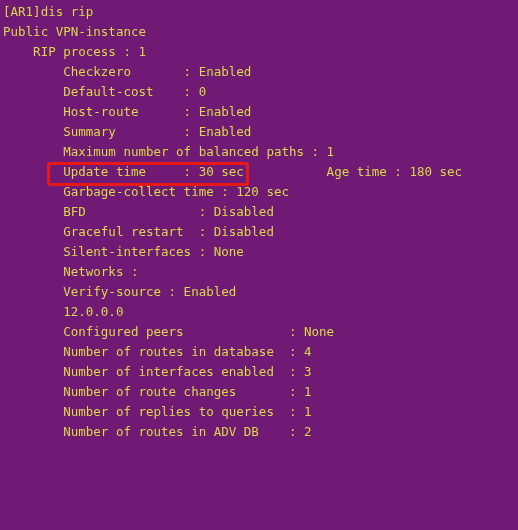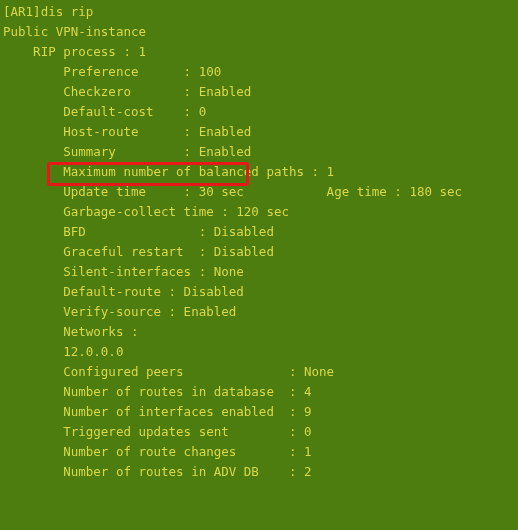--- a/index.html
+++ b/index.html
@@ -40,42 +40,40 @@
     position: absolute;
     border: 3px solid #e81818;
     border-radius: 3px;
     box-sizing: border-box;
     pointer-events: none;
   }
 </style>
 </head>
 <body>
 
-<div id="terminal" style="background: #4d7c0f; color: rgb(217, 217, 74);">
+<div id="terminal" style="background: #701a75; color: rgb(217, 217, 74);">
   <div id="lines">
       <div class="line">[AR1]dis rip</div>
       <div class="line">Public VPN-instance</div>
       <div class="line">    RIP process : 1</div>
-      <div class="line">        Preference      : 100</div>
       <div class="line">        Checkzero       : Enabled</div>
       <div class="line">        Default-cost    : 0</div>
       <div class="line">        Host-route      : Enabled</div>
       <div class="line">        Summary         : Enabled</div>
       <div class="line">        Maximum number of balanced paths : 1</div>
       <div class="line">        Update time     : 30 sec           Age time : 180 sec</div>
       <div class="line">        Garbage-collect time : 120 sec</div>
       <div class="line">        BFD               : Disabled</div>
       <div class="line">        Graceful restart  : Disabled</div>
       <div class="line">        Silent-interfaces : None</div>
-      <div class="line">        Default-route : Disabled</div>
+      <div class="line">        Networks :</div>
       <div class="line">        Verify-source : Enabled</div>
-      <div class="line">        Networks :</div>
       <div class="line">        12.0.0.0</div>
       <div class="line">        Configured peers              : None</div>
       <div class="line">        Number of routes in database  : 4</div>
-      <div class="line">        Number of interfaces enabled  : 9</div>
-      <div class="line">        Triggered updates sent        : 0</div>
+      <div class="line">        Number of interfaces enabled  : 3</div>
       <div class="line">        Number of route changes       : 1</div>
+      <div class="line">        Number of replies to queries  : 1</div>
       <div class="line">        Number of routes in ADV DB    : 2</div>
       <div class="line blank"> </div>
     </div>
   <div id="annotation-box" style="left: 47px; top: 162px; width: 202px; height: 24px; border-color: rgb(232, 24, 24);"></div>
 </div>
 
 </body></html>

